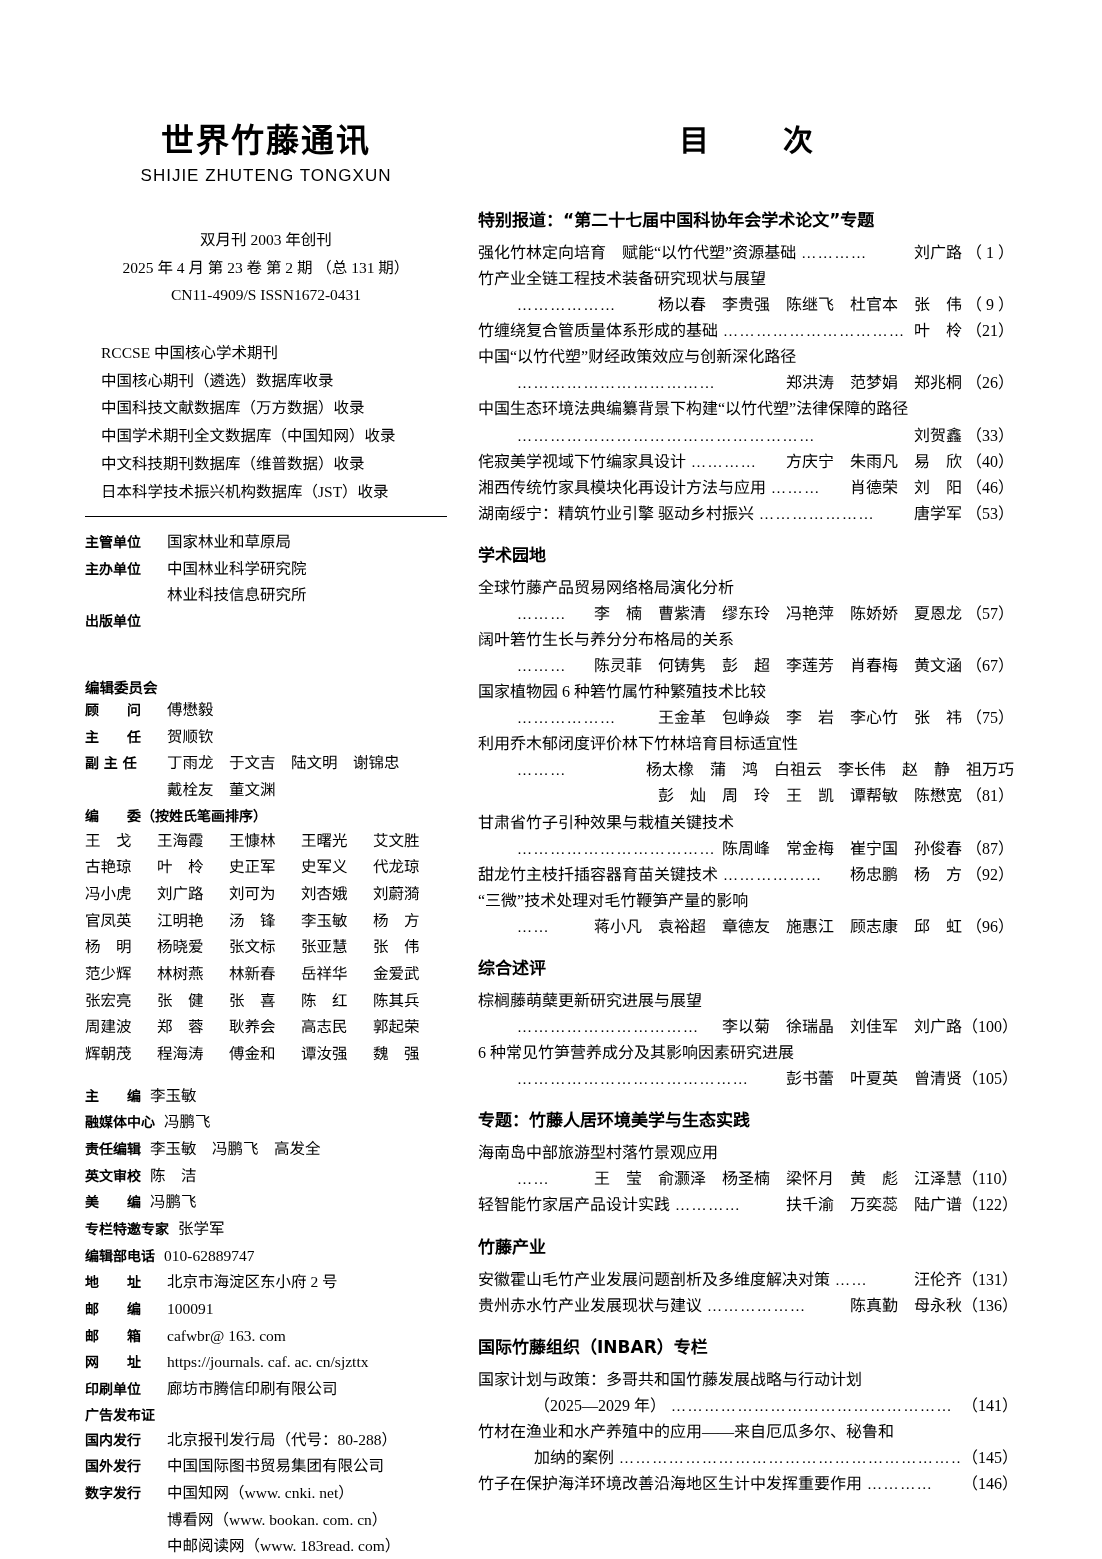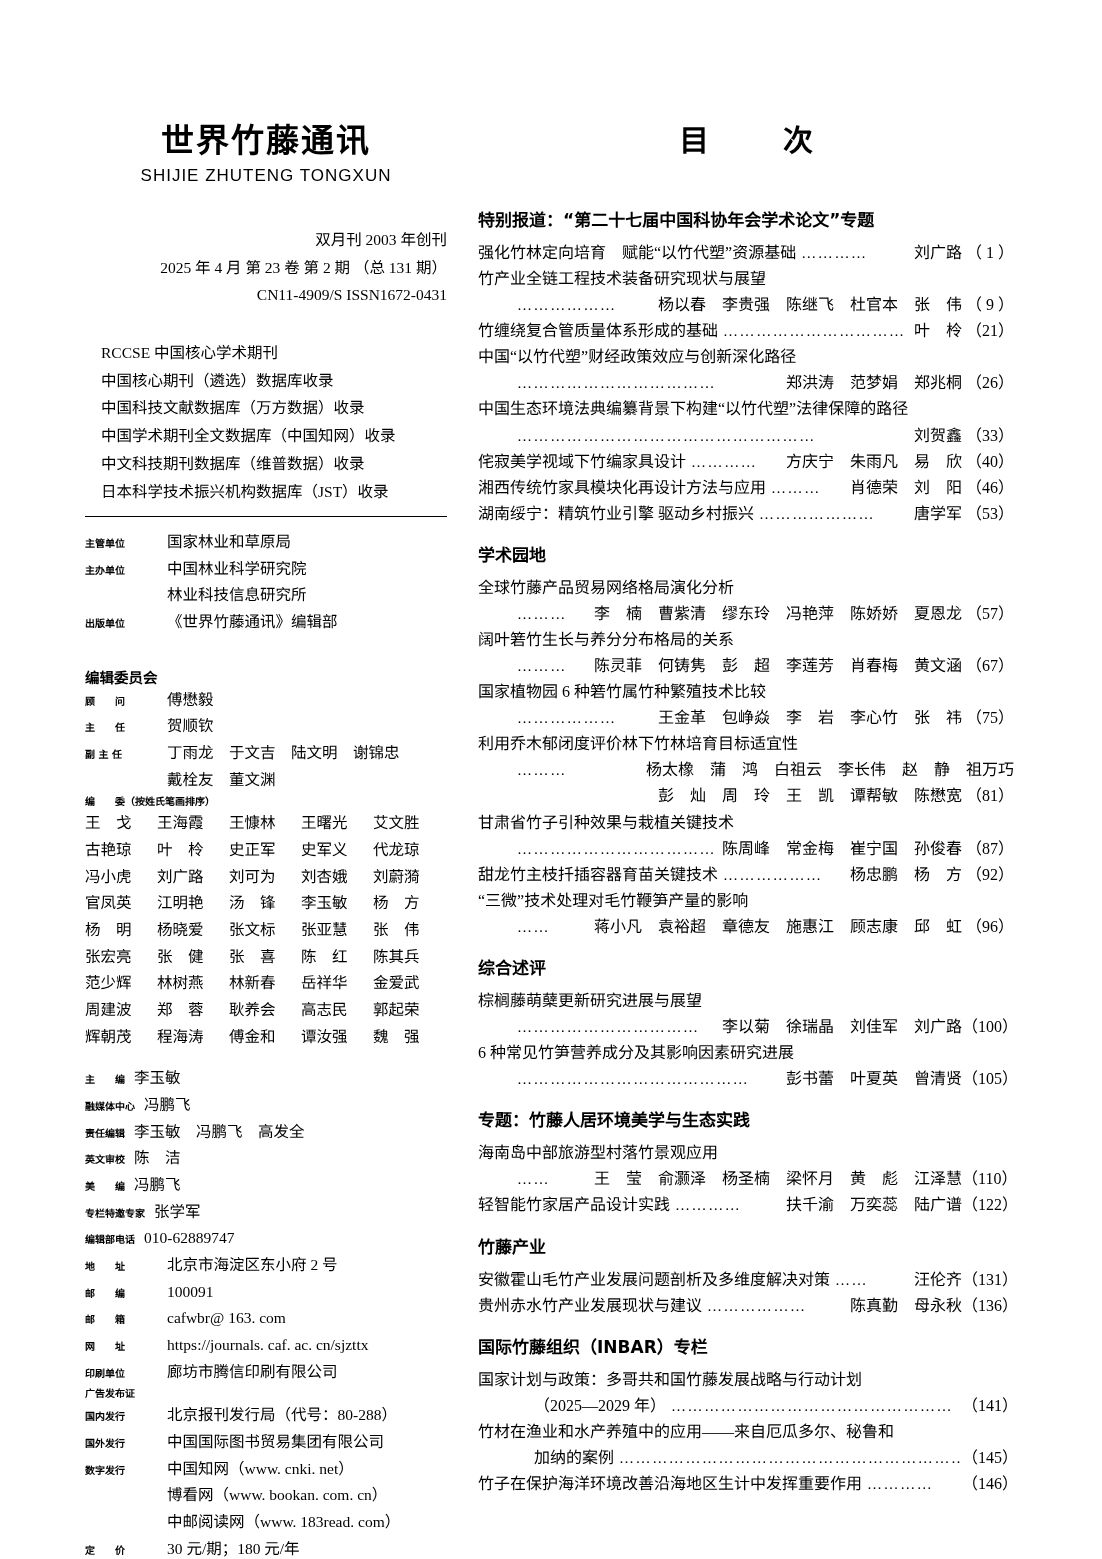--- a/index.html
+++ b/index.html
@@ -40,21 +40,21 @@
     margin: 0 0 6px 0;
   }
   .masthead-pinyin {
     text-align: center;
     font-family: "Liberation Sans", "DejaVu Sans", sans-serif;
     font-size: 17px;
     letter-spacing: 1.0px;
     margin: 0 0 40px 0;
   }
   .issue-block {
-    text-align: right;
+    text-align: center;
     font-size: 15.5px;
     line-height: 1.78;
     margin-bottom: 30px;
   }
   .index-block {
     font-size: 15.5px;
     line-height: 1.80;
     margin-bottom: 8px;
     margin-left: 16px;
   }
@@ -62,33 +62,33 @@
     border: none;
     border-top: 1px solid #000;
     margin: 10px 0 12px 0;
   }
 
   .kv-list { font-size: 15.5px; line-height: 1.72; }
   .kv-row { display: flex; align-items: baseline; }
   .kv-key {
     font-family: "DejaVu Sans", "Liberation Sans", sans-serif;
     font-weight: bold;
-    font-size: 10px;
+    font-size: 14px;
     white-space: pre;
     flex: 0 0 auto;
   }
   .kv-key.w5 { width: 82px; }
   .kv-key.auto { width: auto; padding-right: 9px; }
   .kv-val { flex: 1 1 auto; }
 
   .section-head {
     font-family: "DejaVu Sans", "Liberation Sans", sans-serif;
     font-weight: bold;
     font-size: 14.5px;
-    margin-top: 15px;
+    margin-top: 28px;
   }
   .block-gap { height: 15px; }
 
   
   .name-grid {
     font-size: 15.5px;
     line-height: 1.72;
     margin-left: 0px;
   }
   .name-row { display: flex; align-items: center; }
@@ -184,21 +184,20 @@
       <div class="kv-row">
         <span class="kv-key w5">主办单位</span>
         <span class="kv-val">中国林业科学研究院</span>
       </div>
       <div class="kv-row">
         <span class="kv-key w5"></span>
         <span class="kv-val">林业科技信息研究所</span>
       </div>
       <div class="kv-row">
         <span class="kv-key w5">出版单位</span>
-        <span class="kv-val">《世界竹藤通讯》编辑部</span>
       </div>
     </div>
 
     <div class="block-gap"></div>
 
     <div class="section-head">编辑委员会</div>
 
     <div class="kv-list">
       <div class="kv-row">
         <span class="kv-key w5">顾　　问</span>
@@ -251,34 +250,34 @@
         <span class="name-cell solid">杨　方</span>
       </div>
       <div class="name-row">
         <span class="name-cell solid">杨　明</span>
         <span class="name-cell solid">杨晓爱</span>
         <span class="name-cell solid">张文标</span>
         <span class="name-cell solid">张亚慧</span>
         <span class="name-cell solid">张　伟</span>
       </div>
       <div class="name-row">
+        <span class="name-cell solid">范少辉</span>
+        <span class="name-cell solid">林树燕</span>
+        <span class="name-cell solid">林新春</span>
+        <span class="name-cell solid">岳祥华</span>
+        <span class="name-cell solid">金爱武</span>
+      </div>
+      <div class="name-row">
         <span class="name-cell solid">张宏亮</span>
         <span class="name-cell solid">张　健</span>
         <span class="name-cell solid">张　喜</span>
         <span class="name-cell solid">陈　红</span>
         <span class="name-cell solid">陈其兵</span>
       </div>
       <div class="name-row">
-        <span class="name-cell solid">范少辉</span>
-        <span class="name-cell solid">林树燕</span>
-        <span class="name-cell solid">林新春</span>
-        <span class="name-cell solid">岳祥华</span>
-        <span class="name-cell solid">金爱武</span>
-      </div>
-      <div class="name-row">
         <span class="name-cell solid">周建波</span>
         <span class="name-cell solid">郑　蓉</span>
         <span class="name-cell solid">耿养会</span>
         <span class="name-cell solid">高志民</span>
         <span class="name-cell solid">郭起荣</span>
       </div>
       <div class="name-row">
         <span class="name-cell solid">辉朝茂</span>
         <span class="name-cell solid">程海涛</span>
         <span class="name-cell solid">傅金和</span>

